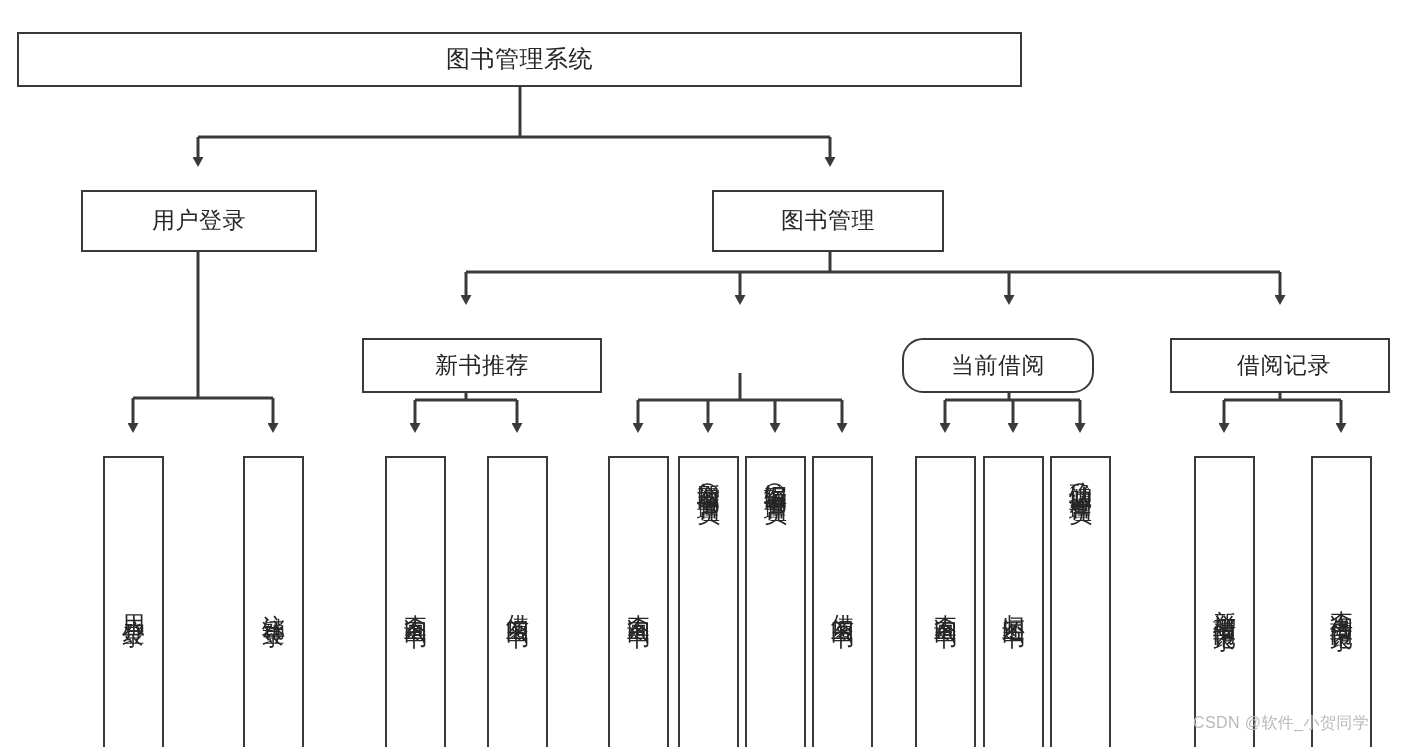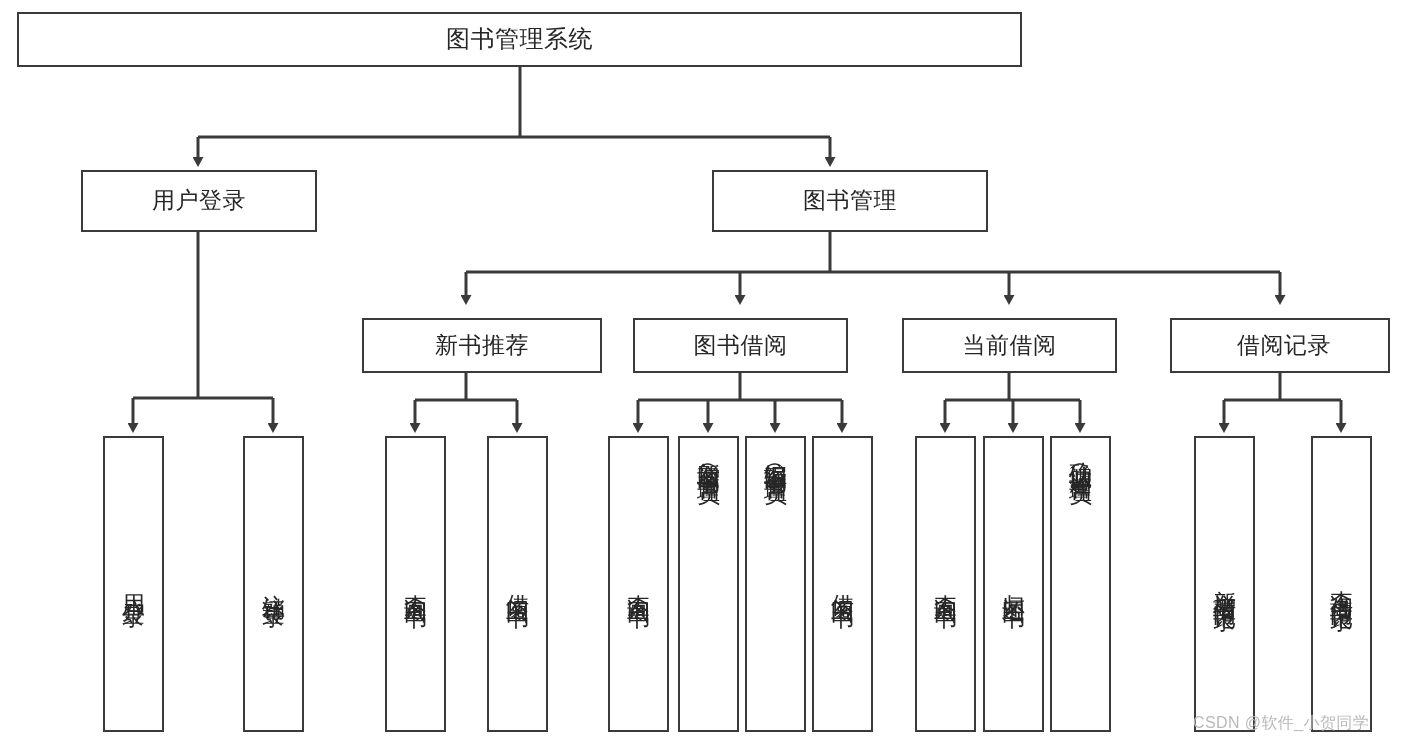--- a/index.html
+++ b/index.html
@@ -29,20 +29,21 @@
   .node {
     position: absolute;
     box-sizing: border-box;
     background: #ffffff;
     border: 2px solid #3a3a3a;
     display: flex;
     align-items: center;
     justify-content: center;
     color: #262626;
     z-index: 2;
+    margin-top: 20px;
   }
   .node-label {
     display: block;
     text-align: center;
     line-height: 1.12;
     white-space: pre;
     letter-spacing: 0.5px;
   }
   
   .h-node .node-label {
@@ -138,31 +139,28 @@
     </g>
   </svg>
 
   <div class="node h-node root" style="left:17px; top:12px; width:1005px; height:55px;">
     <span class="node-label">图书管理系统</span>
   </div>
 
   <div class="node h-node" style="left:81px; top:170px; width:236px; height:62px;">
     <span class="node-label">用户登录</span>
   </div>
-  <div class="node h-node" style="left:712px; top:170px; width:276px; height:62px;">
+  <div class="node h-node" style="left:712px; top:170px; width:232px; height:62px;">
     <span class="node-label">图书管理</span>
   </div>
 
   <div class="node h-node" style="left:362px; top:318px; width:240px; height:55px;">
     <span class="node-label">新书推荐</span>
   </div>
-  <div class="node h-node" style="left:633px; top:318px; width:215px; height:55px;">
-    <span class="node-label">图书借阅</span>
-  </div>
-  <div class="node h-node" style="left:902px; top:318px; width:215px; height:55px;">
+  <div class="node h-node" style="left:902px; top:318px; width:192px; height:55px;border-radius:21px;">
     <span class="node-label">当前借阅</span>
   </div>
   <div class="node h-node" style="left:1170px; top:318px; width:220px; height:55px;padding-left:8px;">
     <span class="node-label">借阅记录</span>
   </div>
 
   <div class="node v-node centered" style="left:103px; top:436px; width:61px; height:296px;">
     <span class="node-label">用户登录</span>
   </div>
   <div class="node v-node centered" style="left:243px; top:436px; width:61px; height:296px;">

